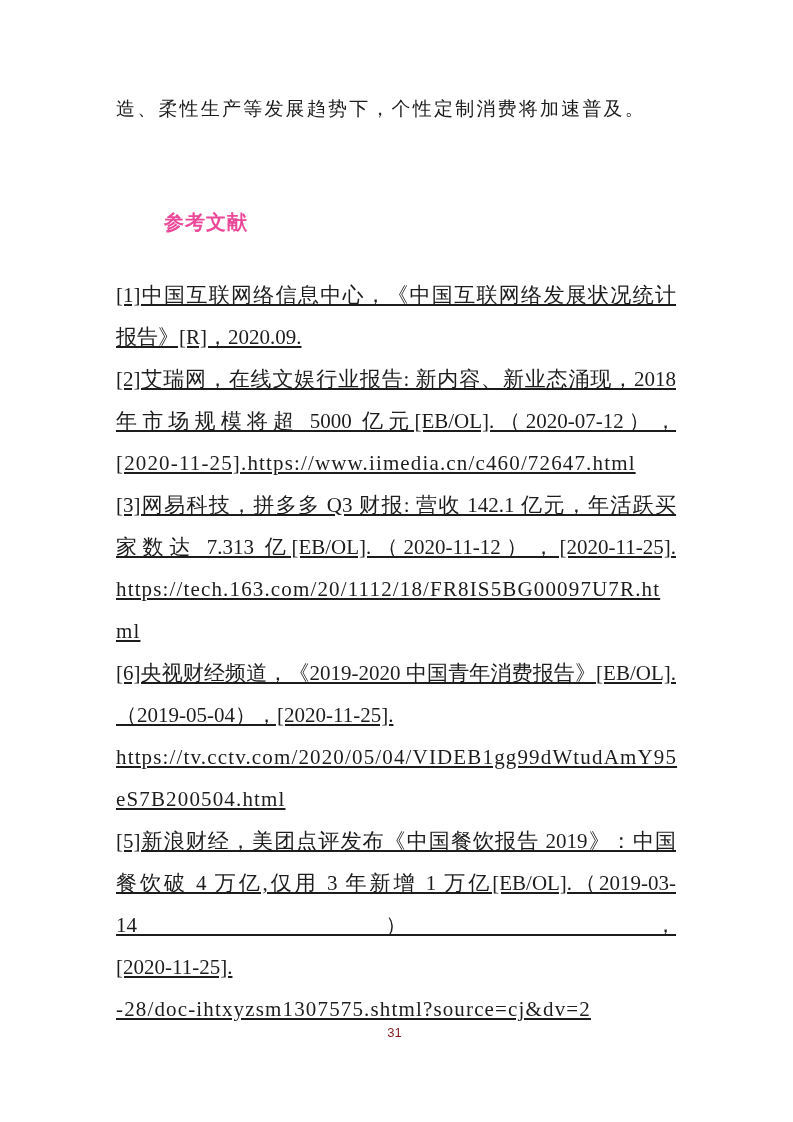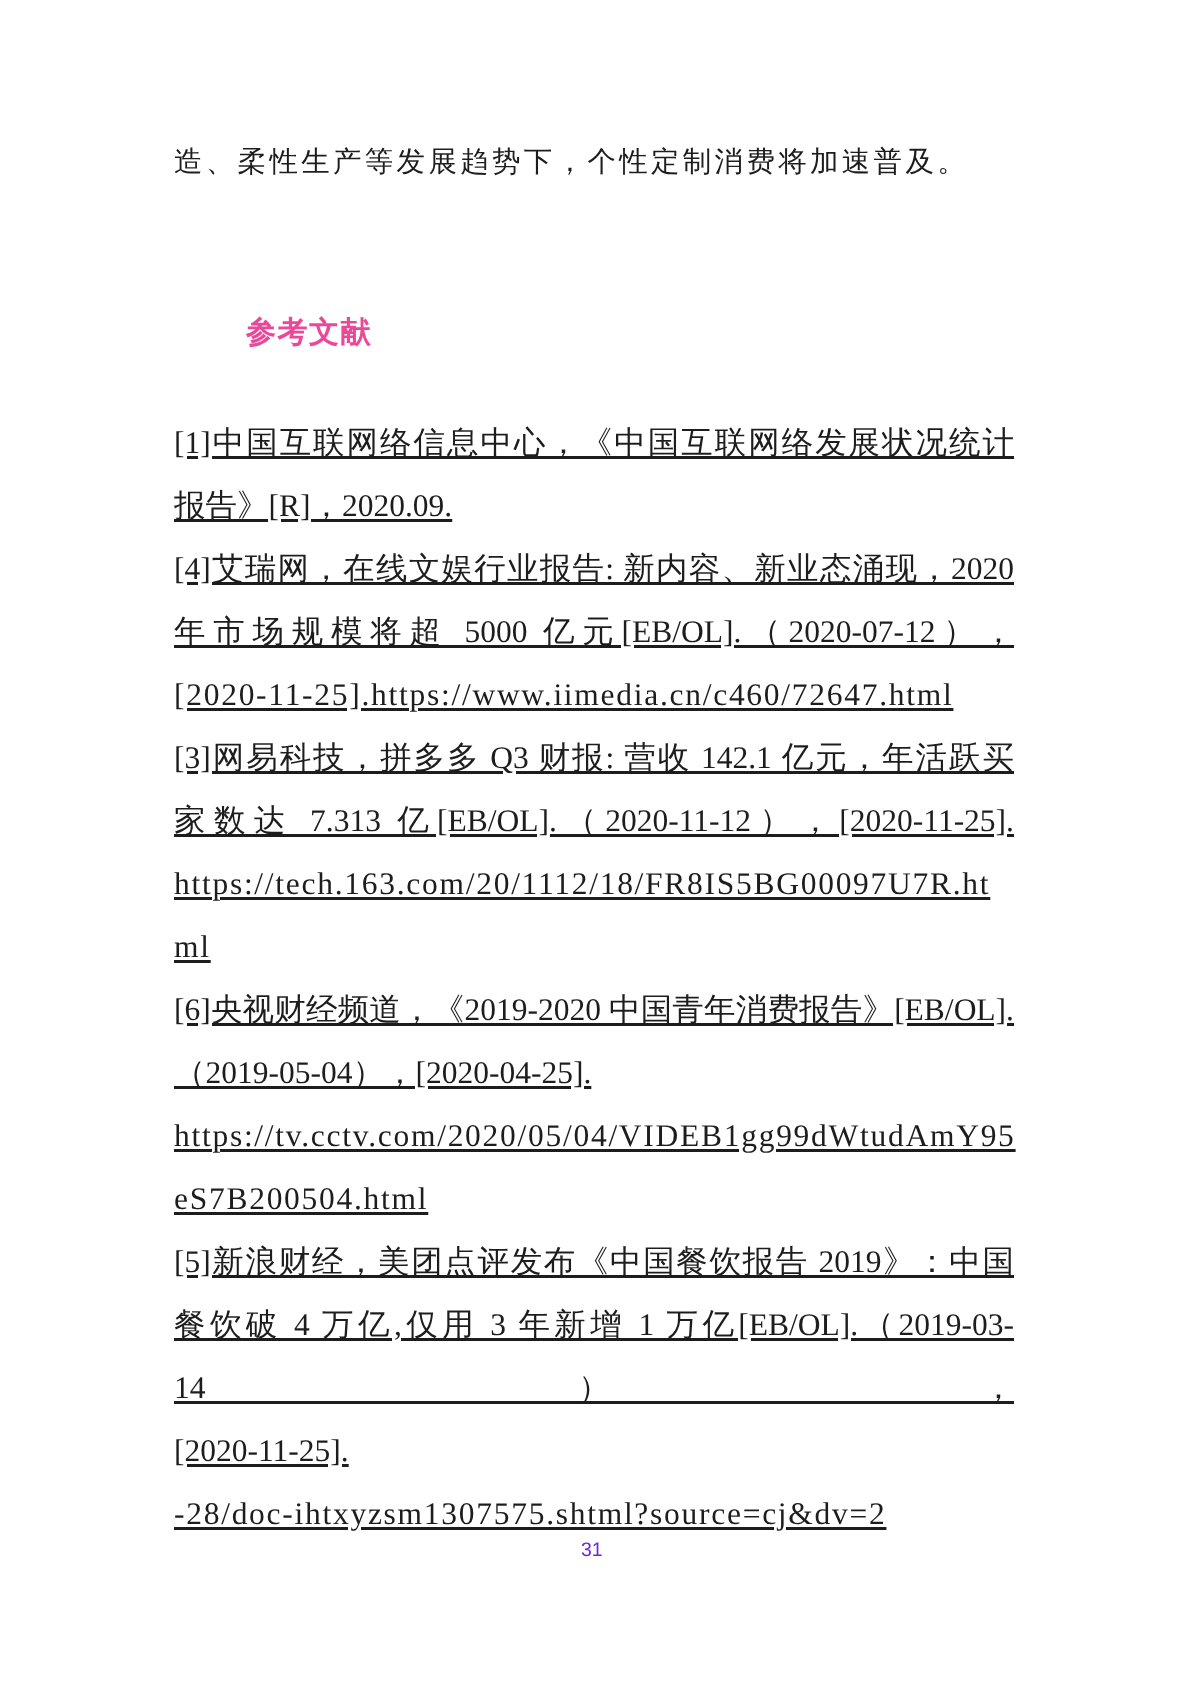--- a/index.html
+++ b/index.html
@@ -50,55 +50,55 @@
   .ln.u { letter-spacing: 1.15px; }
   .page-number {
     position: absolute;
     top: 1024px;
     left: 0;
     width: 100%;
     text-align: center;
     font-size: 13px;
     line-height: 18px;
     font-family: "Liberation Sans", "DejaVu Sans", sans-serif;
-    color: #6d28d9;
+    color: #7f1d1d;
   }
 </style>
 </head>
 <body>
 
 <div class="page">
 
   <div class="intro-para">造、柔性生产等发展趋势下，个性定制消费将加速普及。</div>
 
   <h2 class="section-heading">参考文献</h2>
 
   <div class="refs">
 
     <div class="ref-entry">
       <div class="ln j">[1]中国互联网络信息中心，《中国互联网络发展状况统计</div>
       <div class="ln">报告》[R]，2020.09.</div>
     </div>
 
     <div class="ref-entry">
-      <div class="ln j">[4]艾瑞网，在线文娱行业报告: 新内容、新业态涌现，2020</div>
+      <div class="ln j">[2]艾瑞网，在线文娱行业报告: 新内容、新业态涌现，2018</div>
       <div class="ln j">年市场规模将超 5000 亿元[EB/OL].（2020-07-12），</div>
       <div class="ln u">[2020-11-25].https://www.iimedia.cn/c460/72647.html</div>
     </div>
 
     <div class="ref-entry">
       <div class="ln j">[3]网易科技，拼多多 Q3 财报: 营收 142.1 亿元，年活跃买</div>
       <div class="ln j">家数达 7.313 亿[EB/OL].（2020-11-12），[2020-11-25].</div>
       <div class="ln u">https://tech.163.com/20/1112/18/FR8IS5BG00097U7R.ht</div>
       <div class="ln u">ml</div>
     </div>
 
     <div class="ref-entry">
       <div class="ln j">[6]央视财经频道，《2019-2020 中国青年消费报告》[EB/OL].</div>
-      <div class="ln">（2019-05-04），[2020-04-25].</div>
+      <div class="ln">（2019-05-04），[2020-11-25].</div>
       <div class="ln u">https://tv.cctv.com/2020/05/04/VIDEB1gg99dWtudAmY95</div>
       <div class="ln u">eS7B200504.html</div>
     </div>
 
     <div class="ref-entry">
       <div class="ln j">[5]新浪财经，美团点评发布《中国餐饮报告 2019》：中国</div>
       <div class="ln j">餐饮破 4 万亿,仅用 3 年新增 1 万亿[EB/OL].（2019-03-14），</div>
       <div class="ln">[2020-11-25].</div>
       <div class="ln u">-28/doc-ihtxyzsm1307575.shtml?source=cj&amp;dv=2</div>
     </div>

